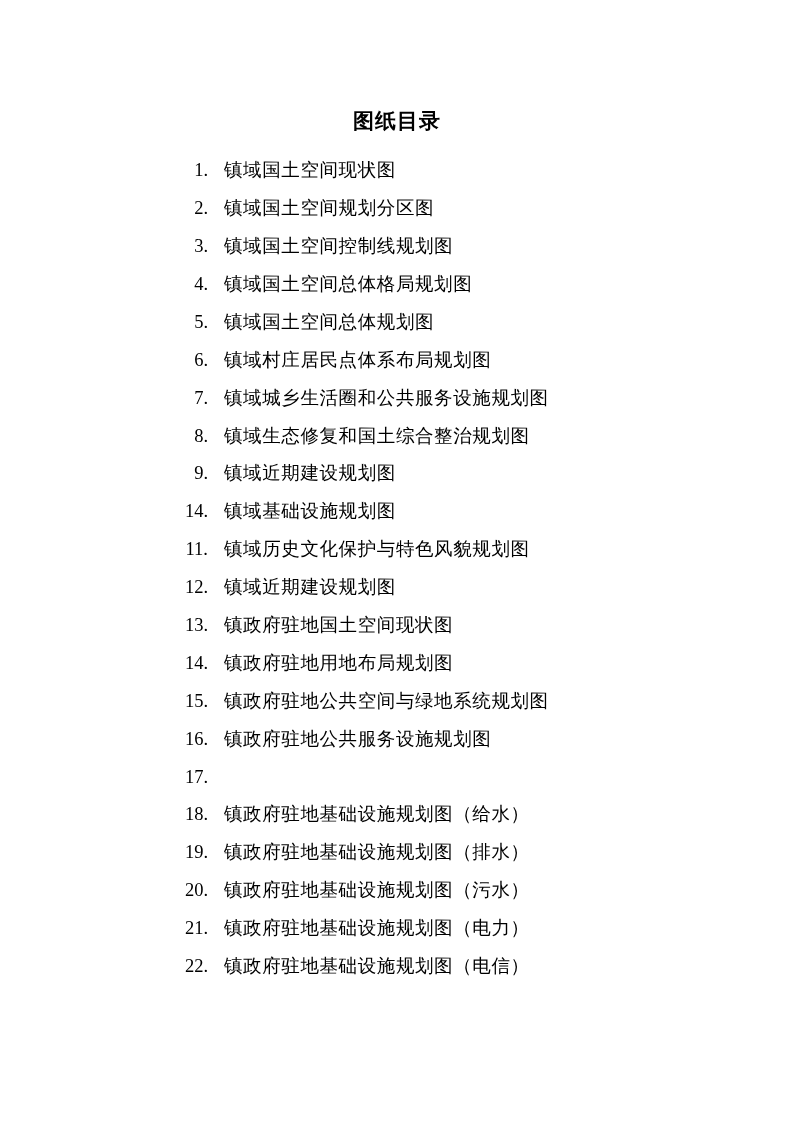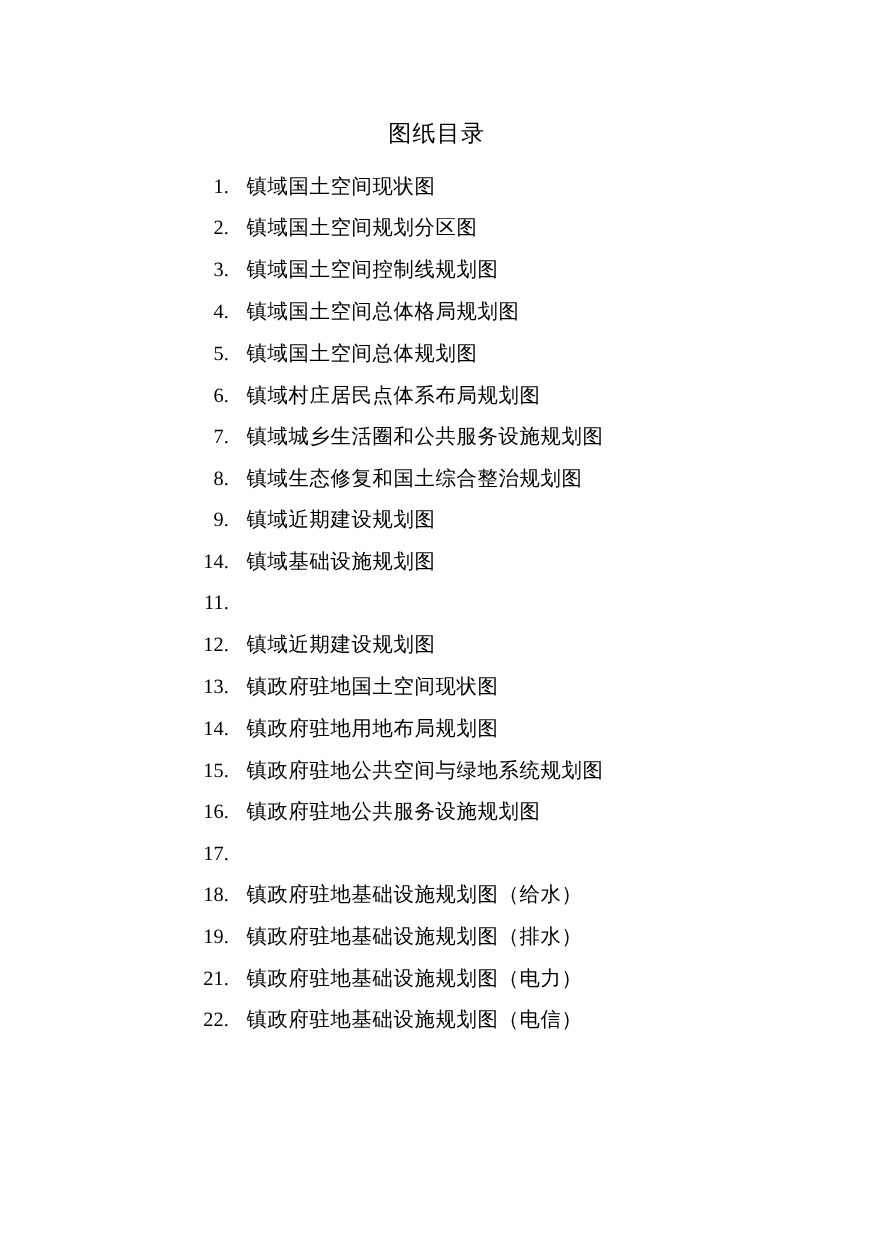--- a/index.html
+++ b/index.html
@@ -17,21 +17,21 @@
   .page {
     position: relative;
     width: 794px;
     height: 1123px;
     box-sizing: border-box;
     padding: 0;
   }
   .doc-title {
     text-align: center;
     font-size: 21px;
-    font-weight: normal;
+    font-weight: bold;
     letter-spacing: 1px;
     margin: 0;
     padding-top: 108px;
     padding-bottom: 0;
     line-height: 1.3;
     font-family: "Liberation Serif", "DejaVu Serif", serif;
   }
   .toc-list {
     list-style: none;
     margin: 0;
@@ -105,20 +105,21 @@
     <li class="toc-item">
       <span class="toc-num">9.</span>
       <span class="toc-label">镇域近期建设规划图</span>
     </li>
     <li class="toc-item">
       <span class="toc-num">14.</span>
       <span class="toc-label">镇域基础设施规划图</span>
     </li>
     <li class="toc-item">
       <span class="toc-num">11.</span>
+      <span class="toc-label">镇域历史文化保护与特色风貌规划图</span>
     </li>
     <li class="toc-item">
       <span class="toc-num">12.</span>
       <span class="toc-label">镇域近期建设规划图</span>
     </li>
     <li class="toc-item">
       <span class="toc-num">13.</span>
       <span class="toc-label">镇政府驻地国土空间现状图</span>
     </li>
     <li class="toc-item">
@@ -138,20 +139,24 @@
     </li>
     <li class="toc-item">
       <span class="toc-num">18.</span>
       <span class="toc-label">镇政府驻地基础设施规划图（给水）</span>
     </li>
     <li class="toc-item">
       <span class="toc-num">19.</span>
       <span class="toc-label">镇政府驻地基础设施规划图（排水）</span>
     </li>
     <li class="toc-item">
+      <span class="toc-num">20.</span>
+      <span class="toc-label">镇政府驻地基础设施规划图（污水）</span>
+    </li>
+    <li class="toc-item">
       <span class="toc-num">21.</span>
       <span class="toc-label">镇政府驻地基础设施规划图（电力）</span>
     </li>
     <li class="toc-item">
       <span class="toc-num">22.</span>
       <span class="toc-label">镇政府驻地基础设施规划图（电信）</span>
     </li>
   </ol>
 </div>
 

